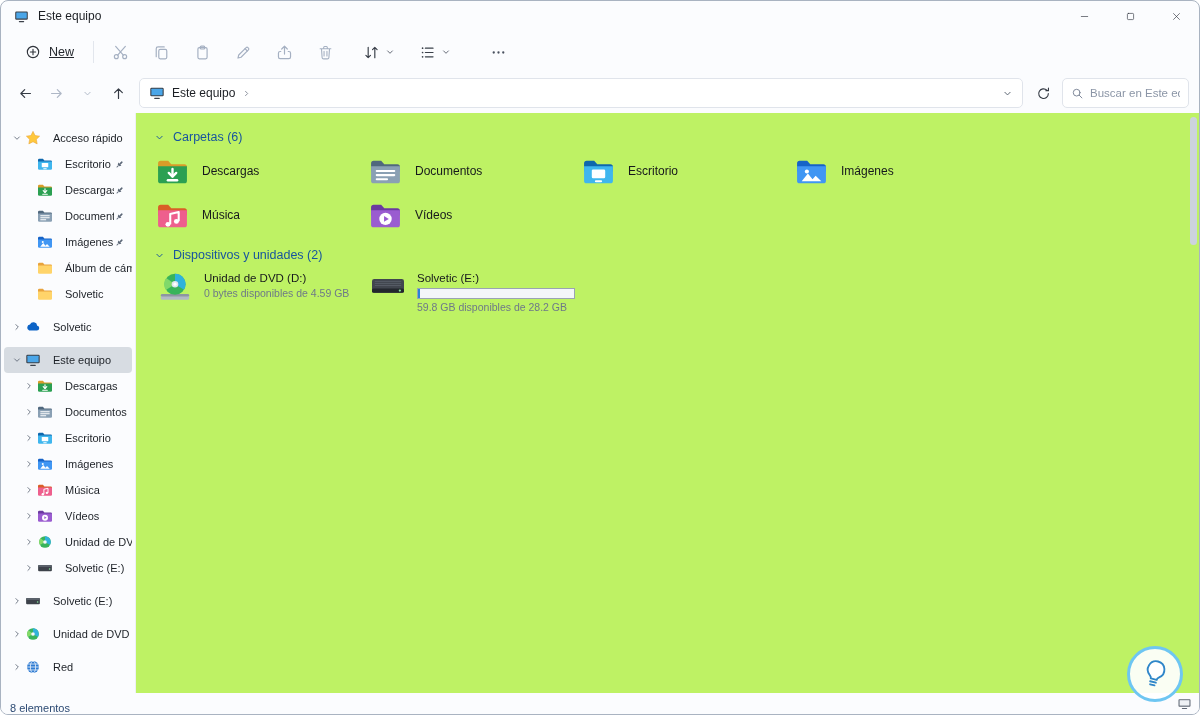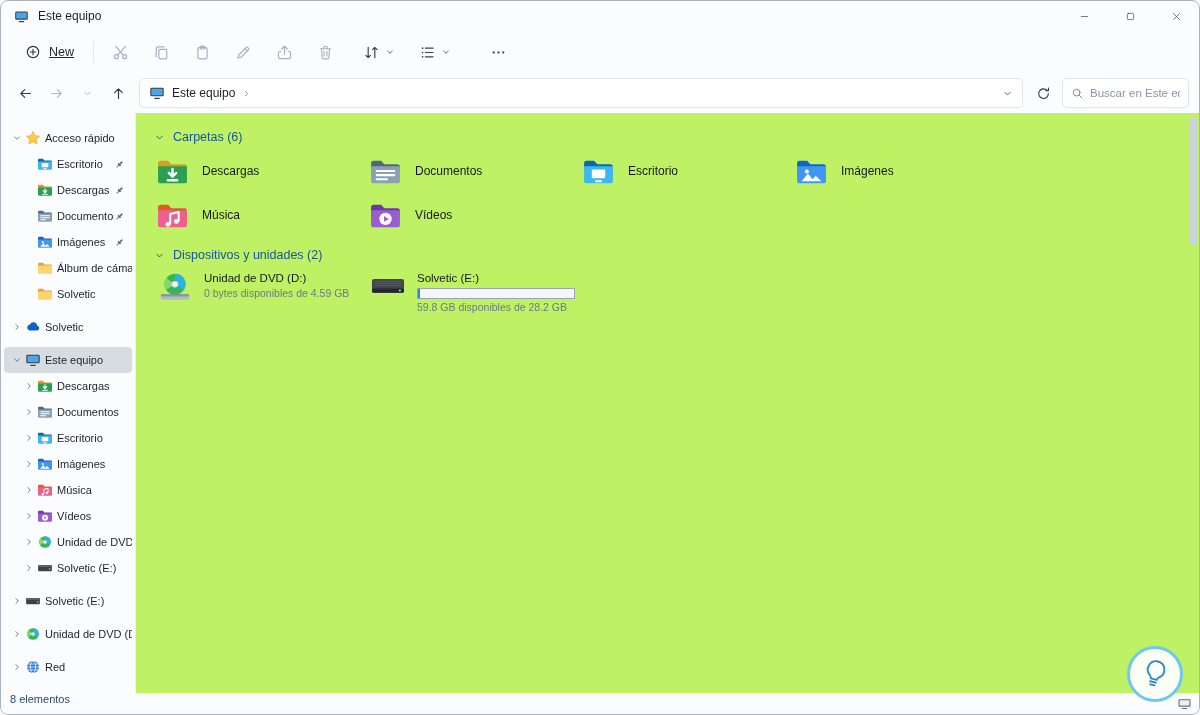--- a/index.html
+++ b/index.html
@@ -69,21 +69,21 @@
 
   .sidebar { width:134px; flex:0 0 auto; padding-top:12px; overflow:hidden; }
   .nav-item { height:26px; display:flex; align-items:center; margin:0 3px; border-radius:4px;
               font-size:11px; color:#1d2127; white-space:nowrap; }
   .nav-item.selected { background:#d7dce2; }
   .nav-chevron { width:11px; height:12px; display:flex; align-items:center; justify-content:center;
                  color:#5c6675; flex:0 0 auto; }
   .nav-chevron svg { width:10px; height:10px; }
   .nav-ficon { width:16px; height:16px; margin-left:3px; flex:0 0 auto; display:flex; }
   .nav-ficon svg { width:16px; height:16px; }
-  .nav-label { margin-left:4px; overflow:hidden; }
+  .nav-label { margin-left:12px; overflow:hidden; }
   .pin { margin-left:auto; margin-right:7px; color:#5d6878; display:flex; flex:0 0 auto; }
   .pin svg { width:11px; height:11px; }
   .nav-spacer { height:7px; }
 
   .main { flex:1; background:#bef264; border-left:1px solid #edf0f4; padding:14px 0 0 18px; overflow:hidden; }
   .section-header { display:flex; align-items:center; gap:8px; font-size:12.5px; color:#17549e;
                     height:20px; margin-bottom:6px; }
   .sec-chevron { display:flex; color:#17549e; } .sec-chevron svg { width:11px; height:11px; }
   .grid { display:grid; grid-template-columns:repeat(4,213px); }
   .grid.folders { row-gap:8px; margin-bottom:12px; }
@@ -97,21 +97,21 @@
   .drives .file-icon svg { width:38px; height:32px; }
   .drives .file-name { font-size:11.5px; }
   .file-detail { font-size:10.5px; color:#6e7988; margin-top:2px; }
   .disk-bar { width:158px; height:11px; border:1px solid #9aa4b2; background:#f4f6f9; margin-top:3px; }
   .disk-fill { height:100%; background:#2a84d8; }
 
   .scrollbar { position:absolute; right:2px; top:4px; bottom:4px; width:7px; }
   .scroll-thumb { width:7px; height:128px; background:#ccd3dd; border-radius:4px; }
 
   
-  .statusbar { height:21px; display:flex; align-items:flex-start; padding:0 9px; font-size:11px;
+  .statusbar { height:21px; display:flex; align-items:flex-end; padding:0 9px; font-size:11px;
                color:#2c4a73; flex:0 0 auto; background:#fbfcfe; }
 
   
   .watermark { position:absolute; right:16px; bottom:12px; width:56px; height:56px;
                border:3px solid #6ec6f2; border-radius:50%; background:rgba(255,255,255,0.92);
                display:flex; align-items:center; justify-content:center; z-index:5; }
   .watermark .wm-ic { display:flex; transform:rotate(14deg); }
   .watermark svg { width:34px; height:34px; }
   .corner-ic { position:absolute; right:7px; bottom:3px; width:15px; height:15px; z-index:6; display:flex; }
   .corner-ic svg { width:15px; height:15px; }

